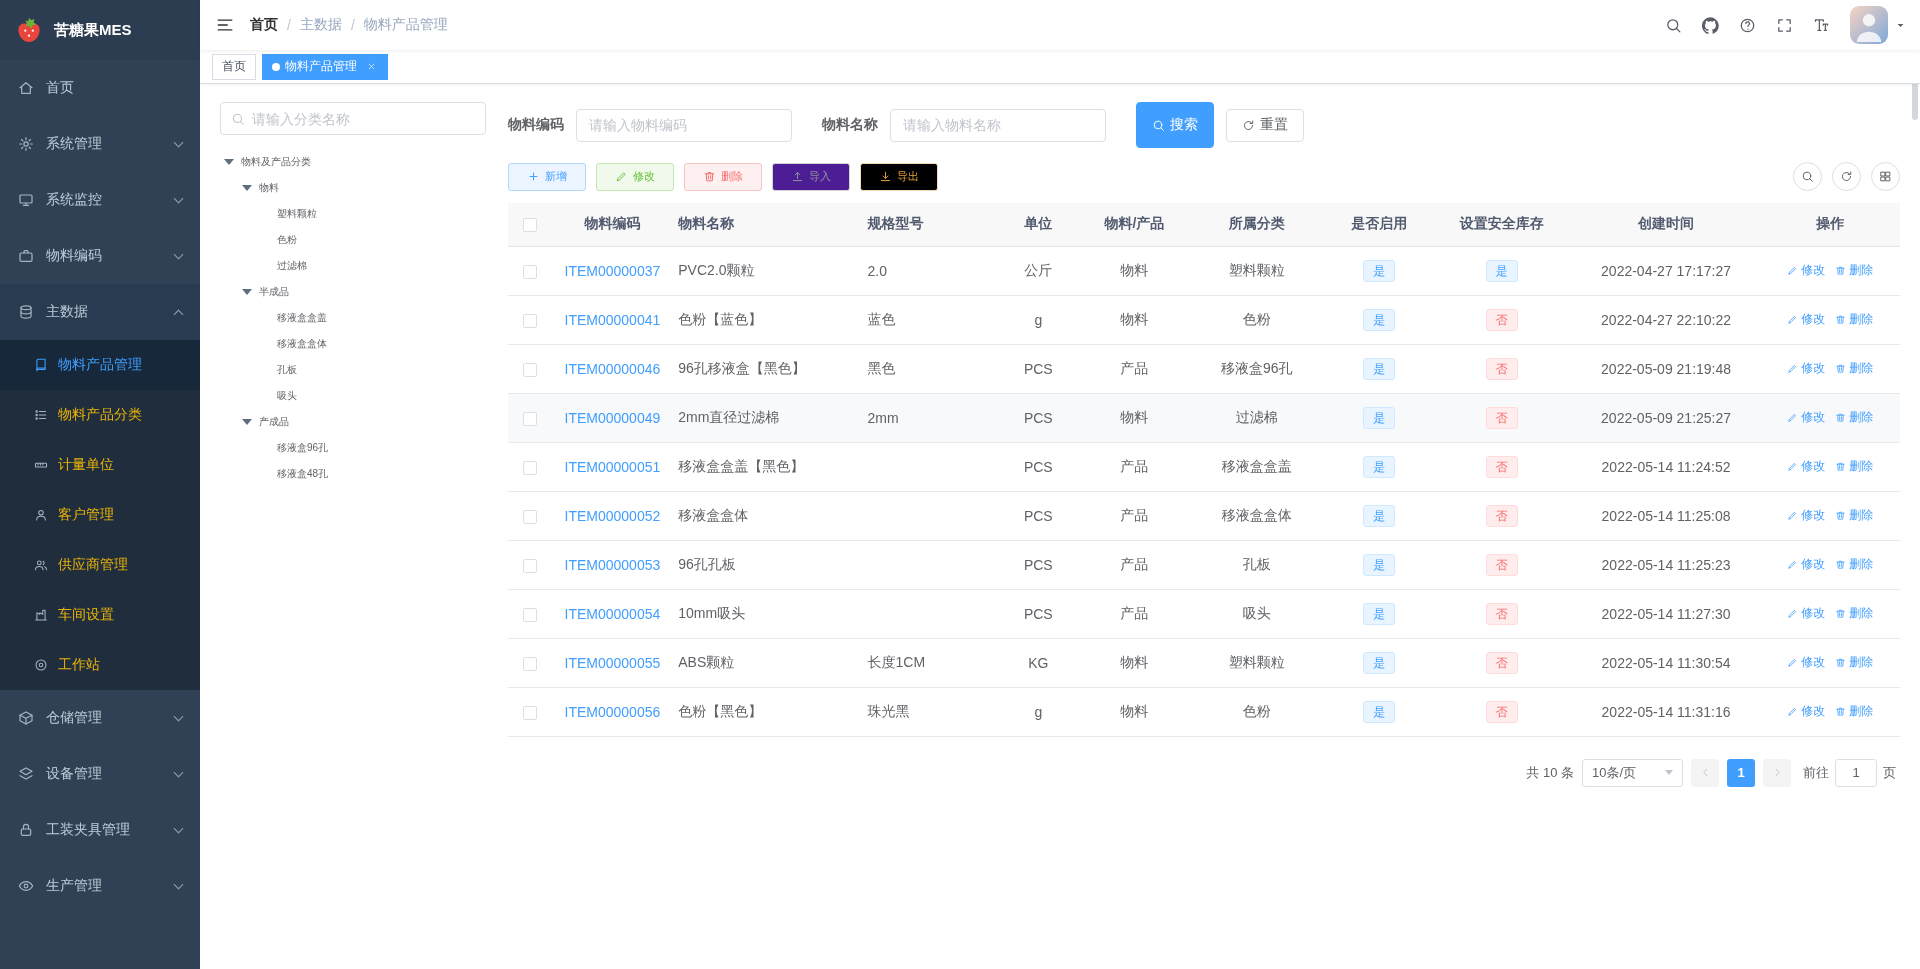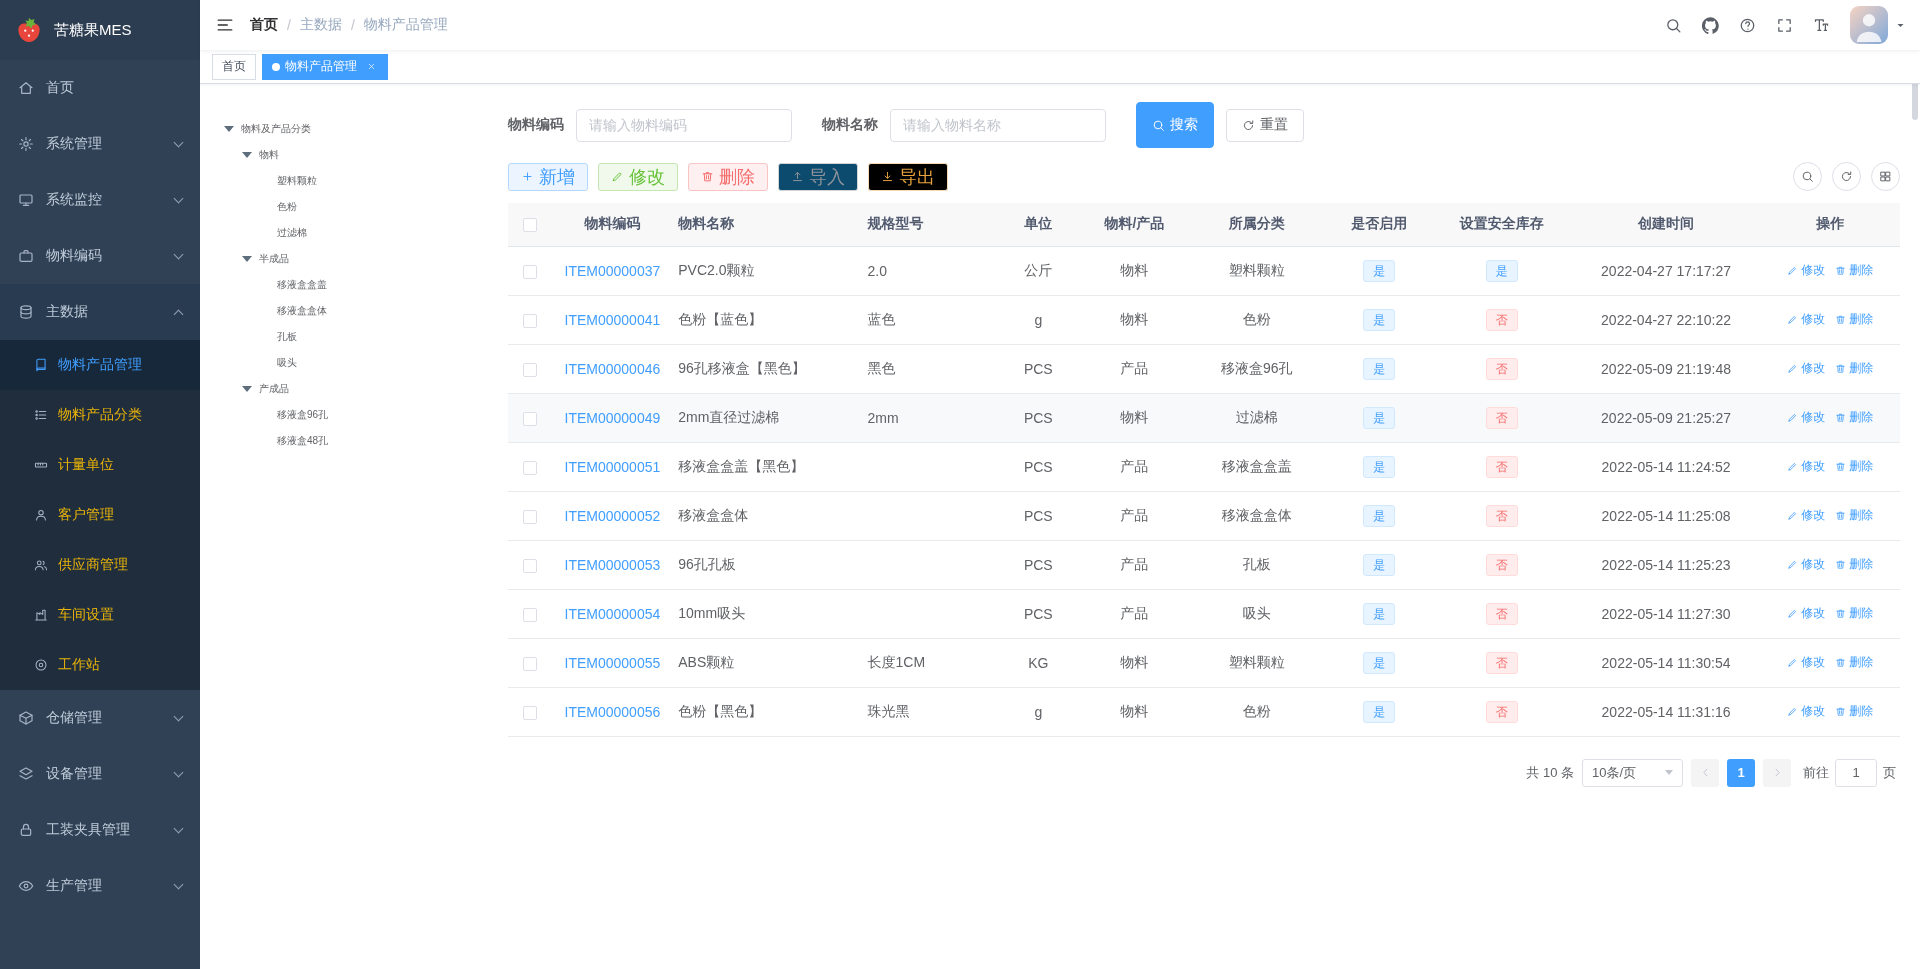--- a/index.html
+++ b/index.html
@@ -7,21 +7,21 @@
     font-family:"Liberation Sans","DejaVu Sans",sans-serif;font-size:14px;color:#606266}
   .icn{display:inline-flex;align-items:center;justify-content:center;line-height:1}
   .icn svg{display:block}
 
   .layout{display:flex;width:100%;height:100%}
 
   
   .sidebar{width:200px;min-width:200px;background:#304156;height:100%;overflow:hidden;display:flex;flex-direction:column}
   .logo{height:60px;display:flex;align-items:center;gap:10px;padding:0 14px;background:#2d3d51;cursor:pointer}
   .logo .icn{font-size:30px}
-  .logo-title{color:#fff;font-weight:400;font-size:15px;white-space:nowrap}
+  .logo-title{color:#fff;font-weight:700;font-size:15px;white-space:nowrap}
   .menu{flex:1;overflow:hidden}
   .menu-item{height:56px;display:flex;align-items:center;gap:12px;padding:0 18px;color:#bfcbd9;font-size:14px;cursor:pointer;white-space:nowrap}
   .menu-item .icn{font-size:16px;color:#a7b3c4}
   .menu-item.parent-open{background:#293b50}
   .mi-arrow{margin-left:auto;width:7px;height:7px;border-right:1.6px solid #93a3b5;border-bottom:1.6px solid #93a3b5;transform:rotate(45deg);margin-top:-4px}
   .mi-arrow.open{transform:rotate(-135deg);margin-top:5px}
   .submenu{background:#1f2d3d}
   .submenu-item{height:50px;display:flex;align-items:center;gap:10px;padding:0 18px 0 34px;color:#eab308;font-size:14px;cursor:pointer;white-space:nowrap}
   .submenu-item .icn{font-size:14px;color:#a7b3c4}
   .submenu-item.active{color:#409eff;background:#16283a}
@@ -70,25 +70,25 @@
   .filter-row{display:flex;align-items:center;margin-bottom:14px}
   .f-label{font-weight:700;color:#606266;margin-right:12px;font-size:14px;white-space:nowrap}
   .f-input{width:216px;height:33px;border:1px solid #dcdfe6;border-radius:4px;padding:0 12px;font-size:14px;color:#606266;outline:none;margin-right:30px;font-family:inherit}
   .f-input::placeholder{color:#c0c4cc}
   .btn{display:inline-flex;align-items:center;gap:5px;border-radius:4px;cursor:pointer;font-family:inherit;border:1px solid #dcdfe6;background:#fff;color:#606266;white-space:nowrap}
   .btn .icn{font-size:13px}
   .btn-search{background:#409eff;border-color:#409eff;color:#fff;height:46px;padding:0 15px;font-size:14px;margin-right:12px}
   .btn-reset{height:33px;padding:0 15px;font-size:14px}
   .toolbar-row{display:flex;align-items:center;margin-bottom:12px}
   .toolbar-left{display:flex;gap:10px}
-  .btn-mini{height:28px;padding:0 12px;font-size:18px;border-radius:3px}
+  .btn-mini{height:28px;padding:0 18px;font-size:11px;border-radius:3px}
   .plain-primary{color:#409eff;background:#ecf5ff;border-color:#b3d8ff}
   .plain-success{color:#67c23a;background:#f0f9eb;border-color:#c2e7b0}
   .plain-danger{color:#f56c6c;background:#fef0f0;border-color:#fbc4c4}
-  .plain-info{color:#909399;background:#0c4a6e;border-color:#d3d4d6}
+  .plain-info{color:#909399;background:#4c1d95;border-color:#d3d4d6}
   .plain-warning{color:#e6a23c;background:#000000;border-color:#f5dab1}
   .right-tools{margin-left:auto;display:flex;gap:10px}
   .tool-circle{width:29px;height:29px;border:1px solid #dcdfe6;border-radius:50%;display:flex;align-items:center;justify-content:center;font-size:13px;color:#606266;cursor:pointer;background:#fff}
 
   
   .data-table{width:100%;border-collapse:collapse;table-layout:fixed}
   .data-table th{background:#f8f8f9;color:#515a6e;font-weight:700;font-size:14px;height:43px;border-bottom:1px solid #dfe6ec;padding:0 6px;white-space:nowrap;overflow:hidden}
   .data-table td{height:49px;border-bottom:1px solid #e8eaec;font-size:14px;color:#606266;padding:0 6px;overflow:hidden;white-space:nowrap;text-overflow:ellipsis}
   .data-table tbody tr:nth-child(4){background:#f7f9fb}
   .c{text-align:center}
@@ -385,20 +385,29 @@
                 <path d="M6 6l12 12M18 6L6 18"></path>
               </svg>
             </span>
           </span>
       </span>
     </div>
 
     <div class="content">
 
       <div class="tree-col">
+        <div class="tree-search">
+          <span class="icn">
+              <svg viewBox="0 0 24 24" width="1em" height="1em" fill="none" stroke="currentColor" stroke-width="1.8" stroke-linecap="round" stroke-linejoin="round">
+                <circle cx="11" cy="11" r="7"></circle>
+                <path d="M16.3 16.3L21 21"></path>
+              </svg>
+            </span>
+          <input placeholder="请输入分类名称" style="">
+        </div>
         <div class="cat-tree" id="category-tree">
             <div class="tree-node lvl0">
               <span class="tree-caret"></span>
               <span>物料及产品分类</span>
             </div>
             <div class="tree-node lvl1">
               <span class="tree-caret"></span>
               <span>物料</span>
             </div>
             <div class="tree-node lvl2">

